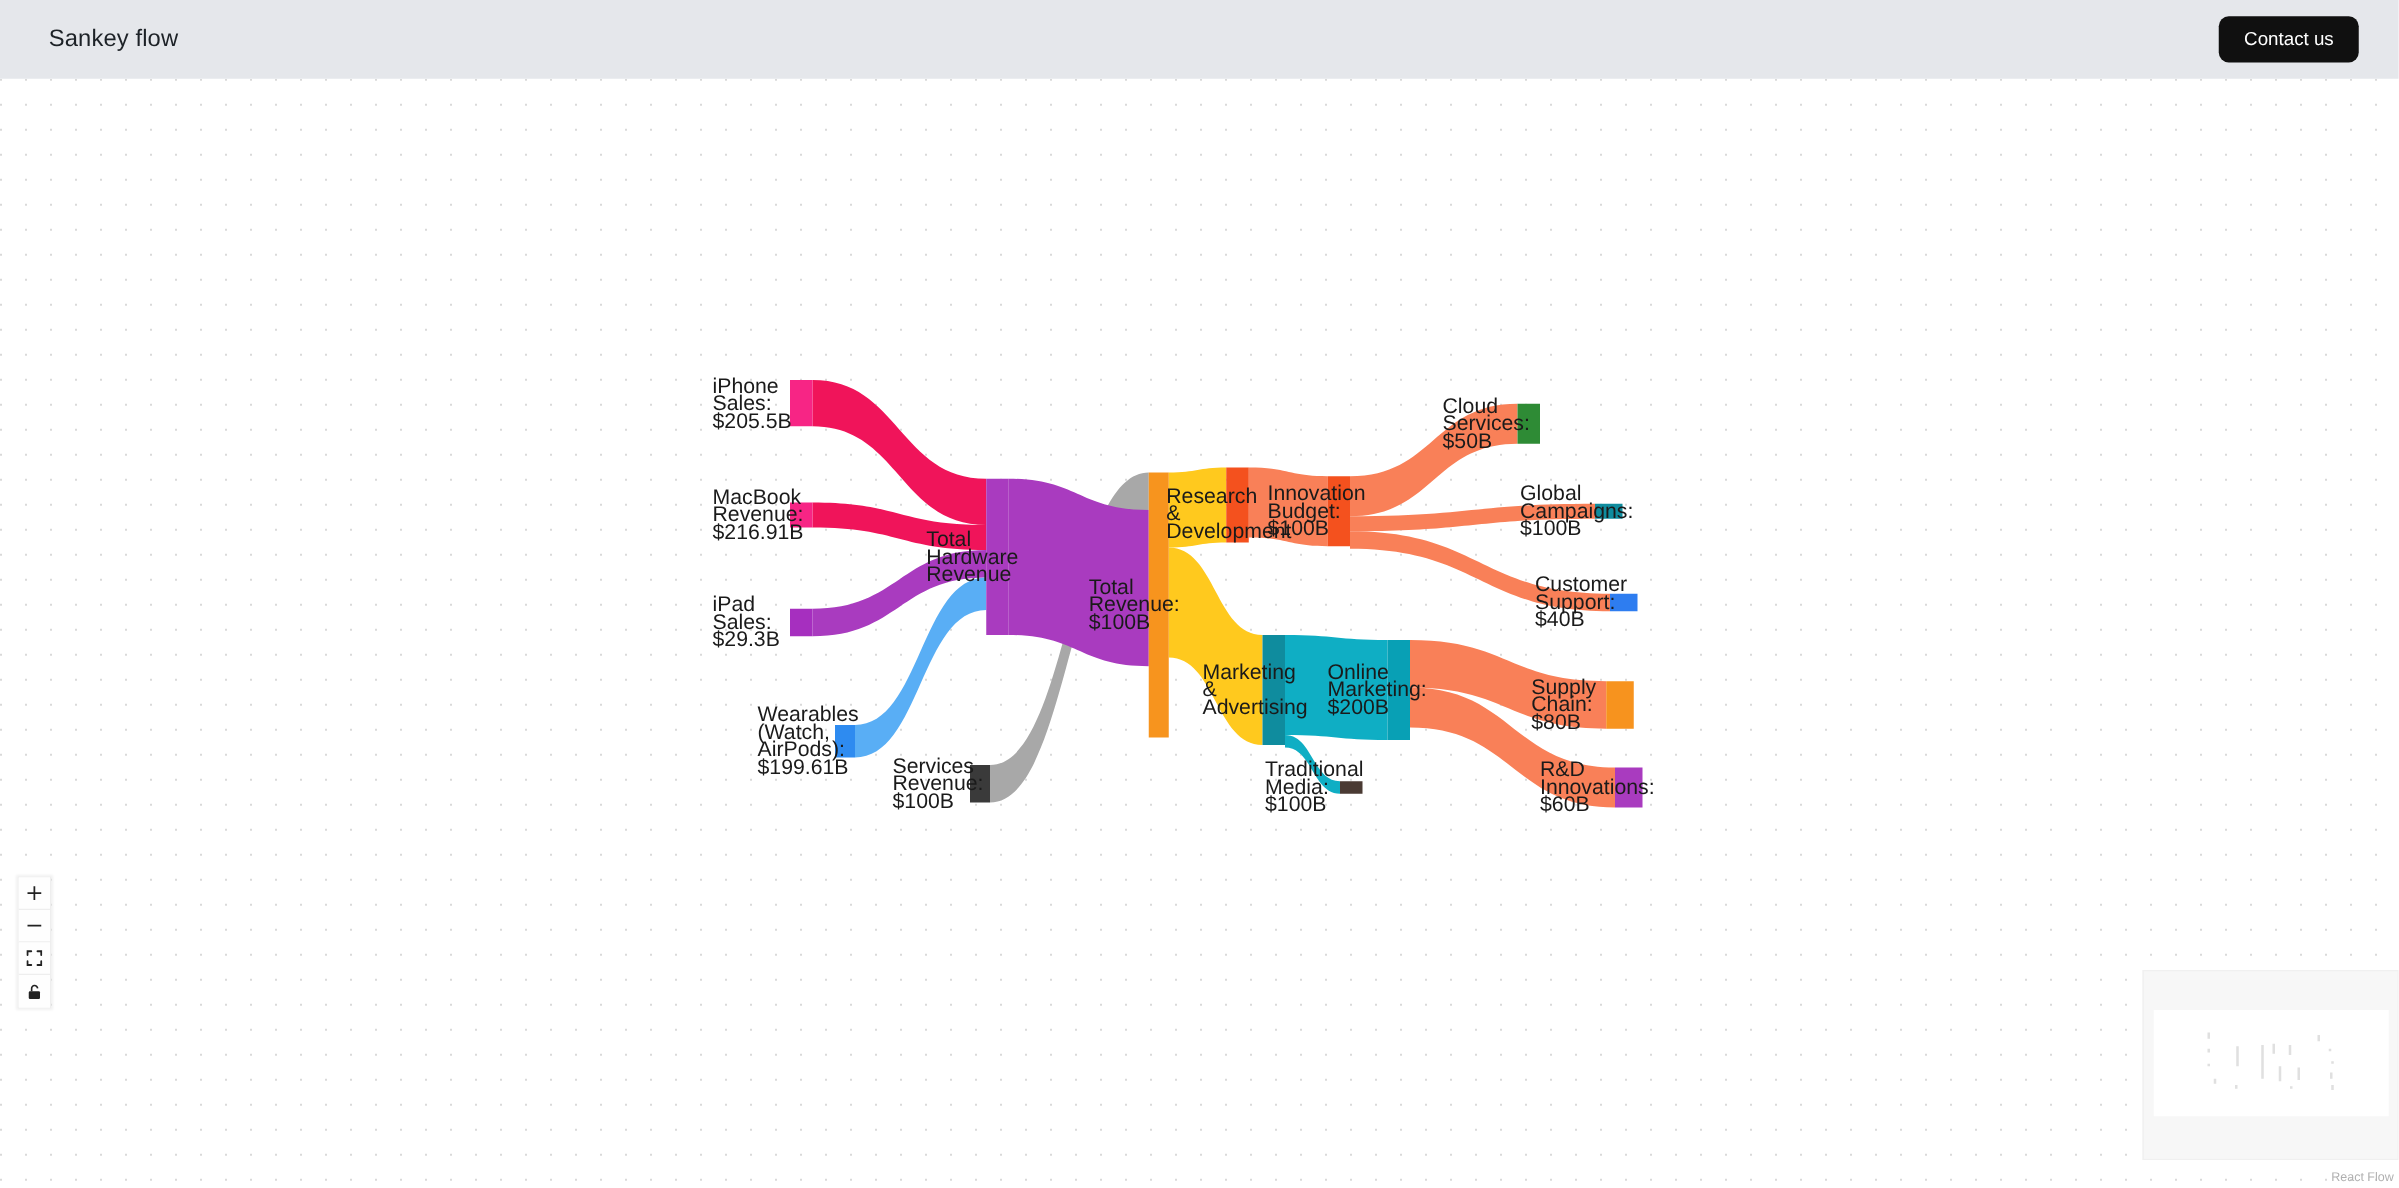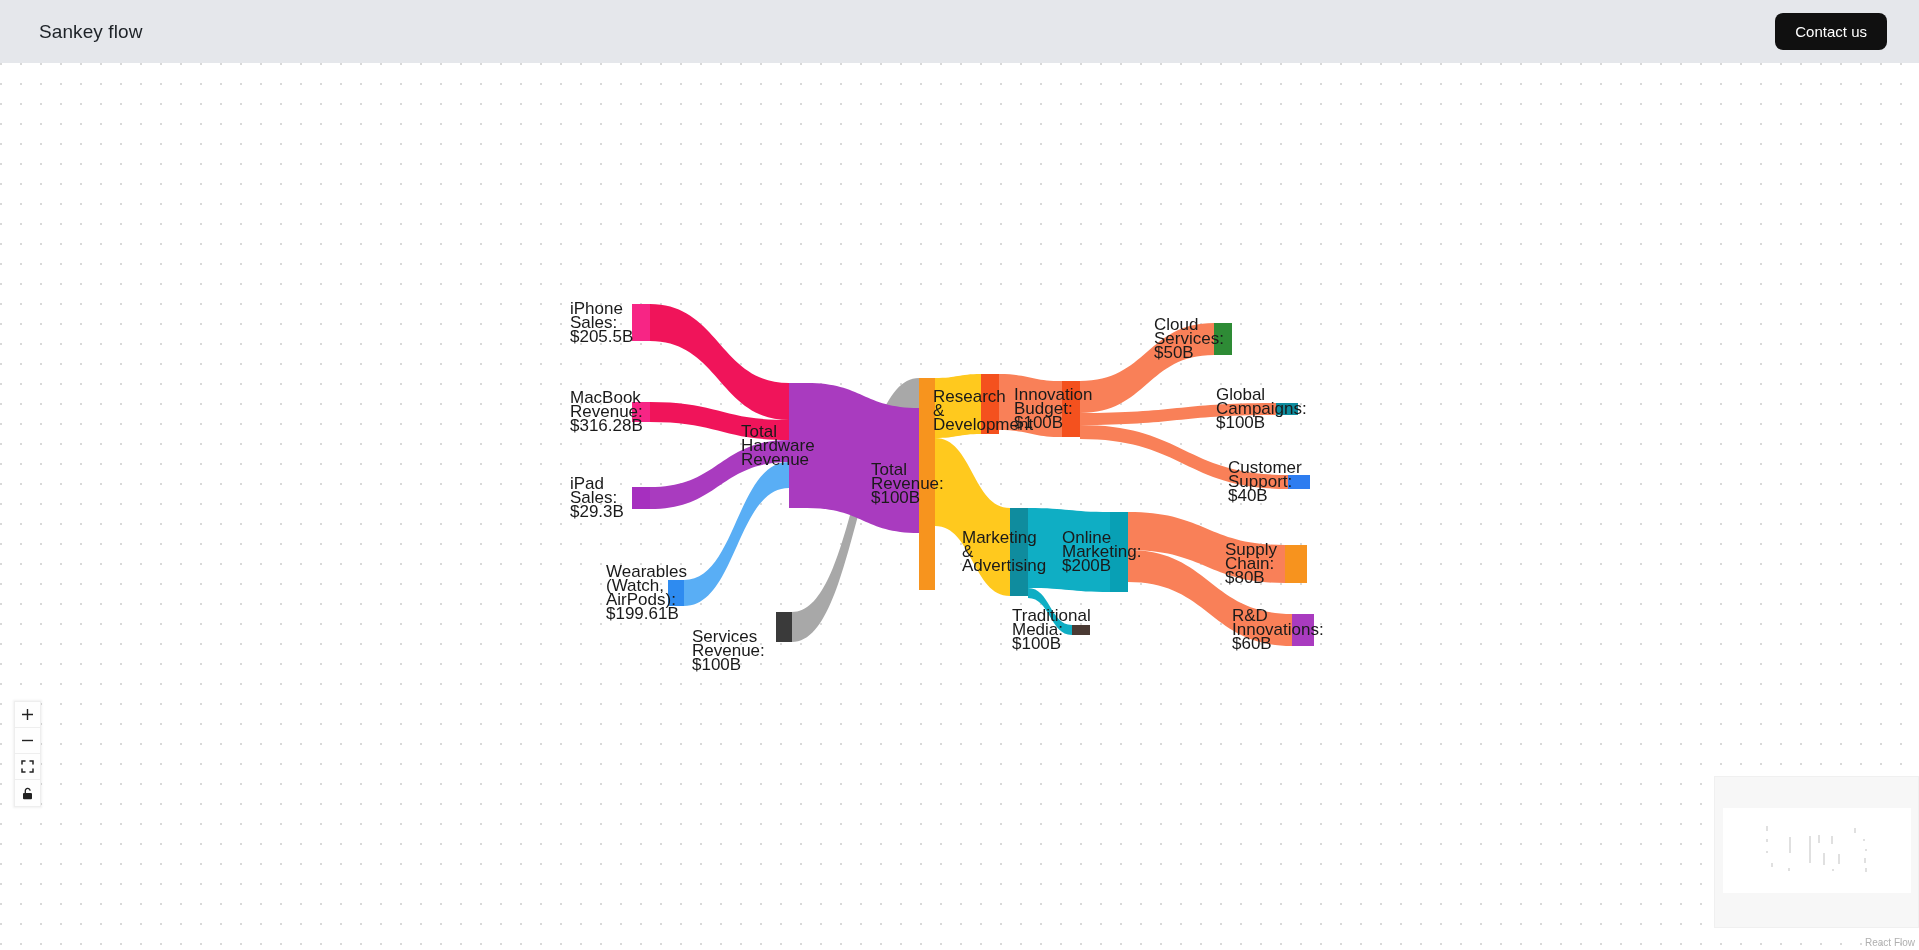--- a/index.html
+++ b/index.html
@@ -200,29 +200,29 @@
           <rect x="1292" y="551" width="22" height="32" fill="#A93BBF"></rect>
         </g>
     </svg>
 
     <div id="labels-layer">
         <div class="node-label" style="left: 570px; top: 238.5px; width: 62px;">iPhone
 Sales:
 $205.5B</div>
         <div class="node-label" style="left: 570px; top: 328px; width: 62px;">MacBook
 Revenue:
-$316.28B</div>
+$216.91B</div>
         <div class="node-label" style="left: 570px; top: 414px; width: 62px;">iPad
 Sales:
 $29.3B</div>
         <div class="node-label" style="left: 606px; top: 502px; width: 62px;">Wearables
 (Watch,
 AirPods):
 $199.61B</div>
-        <div class="node-label" style="left: 692px; top: 543px; width: 62px; margin-top: 24px;">Services
+        <div class="node-label" style="left: 714px; top: 543px; width: 62px;">Services
 Revenue:
 $100B</div>
         <div class="node-label" style="left: 741px; top: 361.5px; width: 70px;">Total
 Hardware
 Revenue</div>
         <div class="node-label" style="left: 871px; top: 400px; width: 70px;">Total
 Revenue:
 $100B</div>
         <div class="node-label" style="left: 933px; top: 327px; width: 70px;">Research &amp;
 Development</div>

